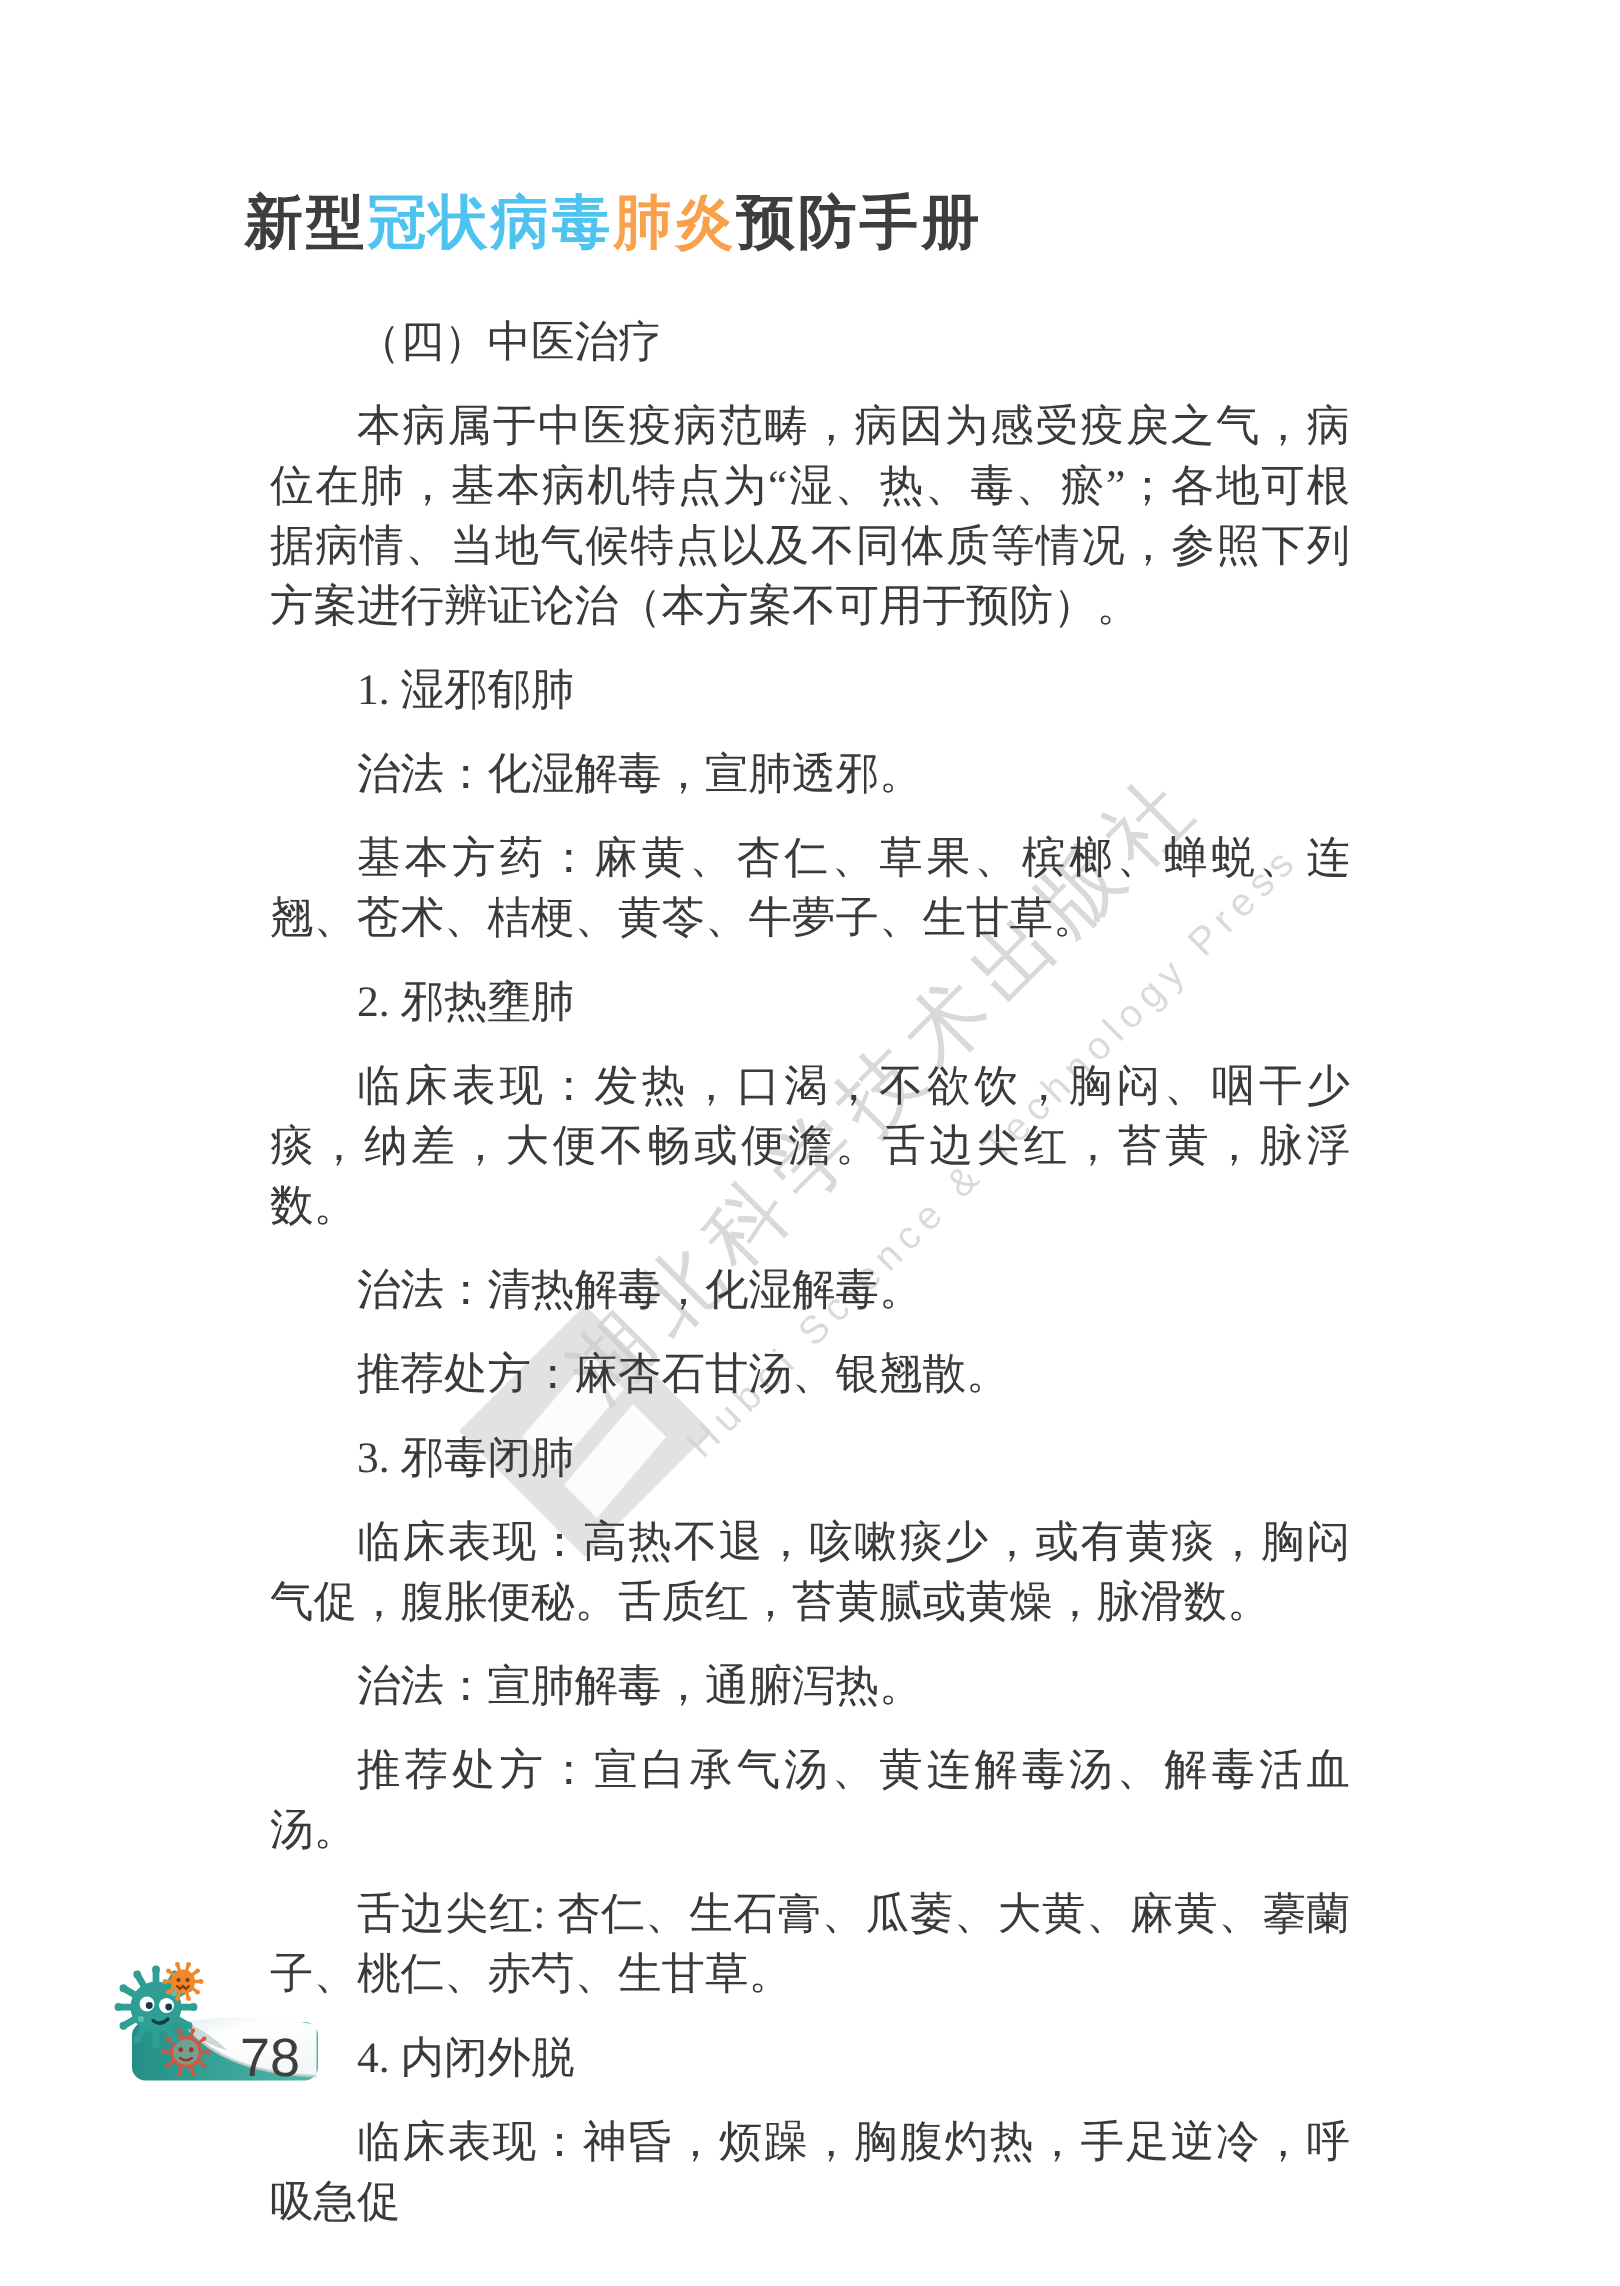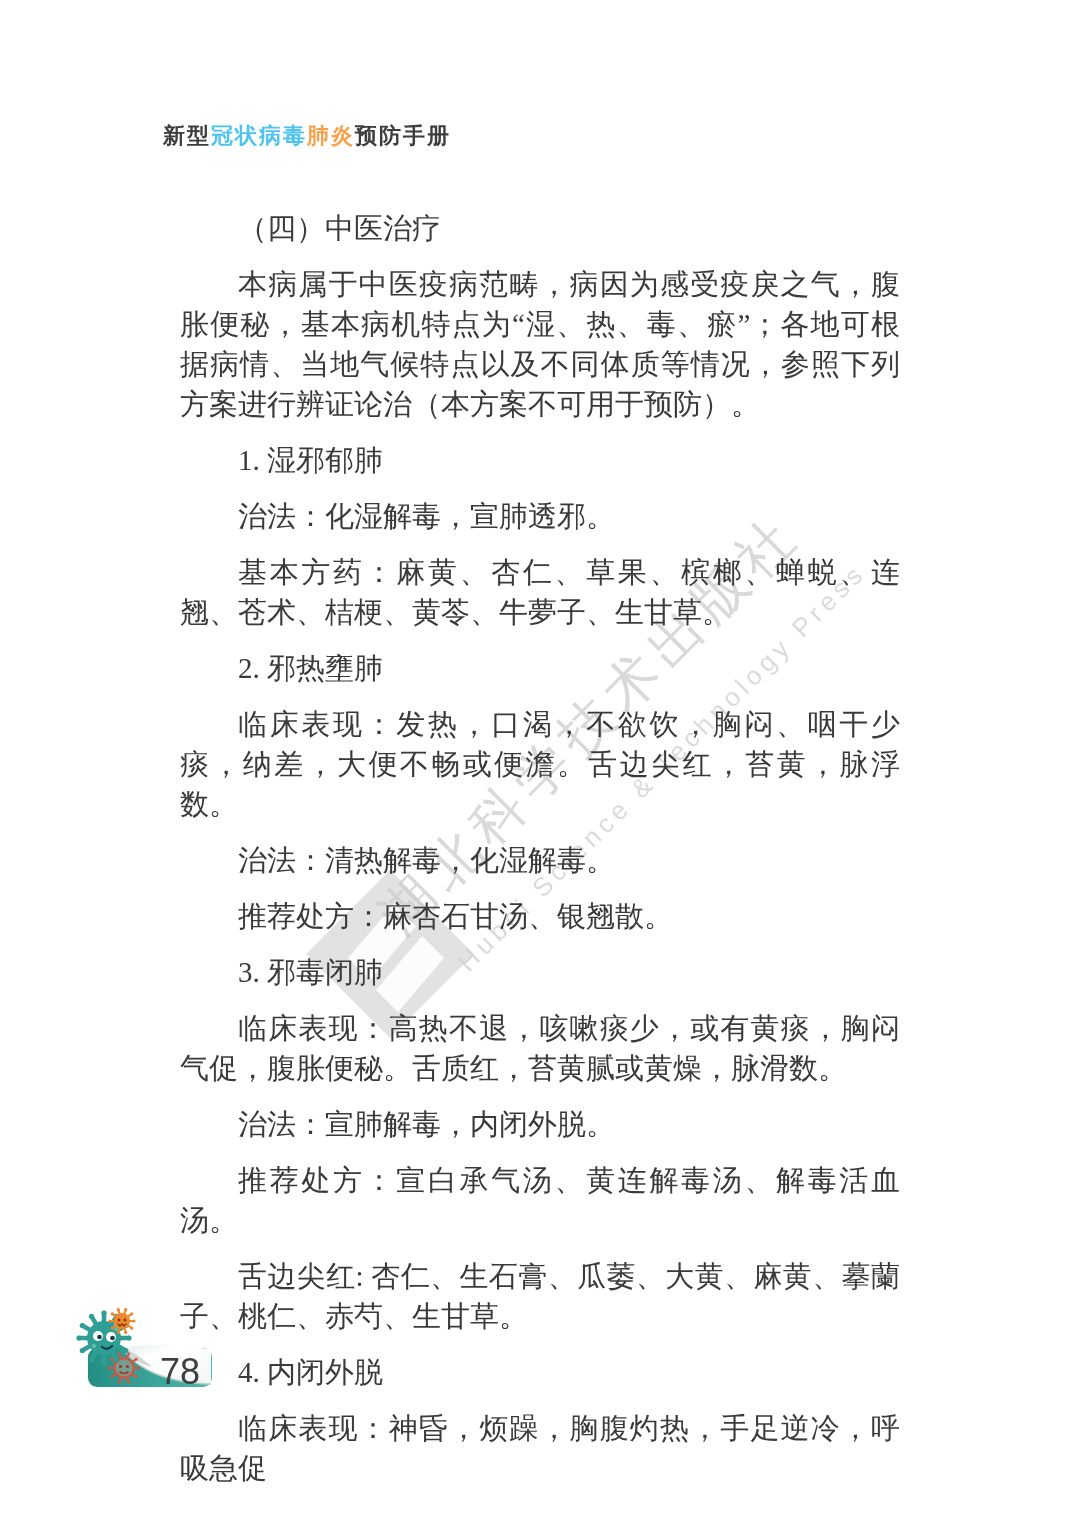--- a/index.html
+++ b/index.html
@@ -4,21 +4,21 @@
 <style>
   html,body{margin:0;padding:0;}
   body{
     width:1080px;height:1524px;position:relative;background:#ffffff;overflow:hidden;
     font-family:"Liberation Serif","DejaVu Serif",serif;
   }
   
   .page-header{
     position:absolute;left:163px;top:121px;
     font-family:"DejaVu Sans","Liberation Sans",sans-serif;
-    font-weight:bold;font-size:22px;letter-spacing:2px;white-space:nowrap;
+    font-weight:bold;font-size:39px;letter-spacing:2px;white-space:nowrap;
   }
   
   .watermark{position:absolute;inset:0;z-index:1;pointer-events:none;}
   .wm-cn{
     position:absolute;left:280px;top:688px;width:620px;text-align:center;
     transform:rotate(-45deg);transform-origin:center;
     font-size:54px;letter-spacing:9px;color:#cdcdcd;opacity:.75;white-space:nowrap;
     font-family:"Liberation Serif","DejaVu Serif",serif;
   }
   .wm-en{
@@ -51,31 +51,31 @@
   <div class="wm-cn">湖北科学技术出版社</div>
   <div class="wm-en">Hubei Science &amp; Technology Press</div>
 </div>
 
 <div class="page-header">
   <span style="color: rgb(61, 61, 61);">新型</span><span style="color: rgb(78, 195, 240);">冠状病毒</span><span style="color: rgb(249, 160, 74);">肺炎</span><span style="color: rgb(61, 61, 61);">预防手册</span>
 </div>
 
 <div class="content">
   <p>（四）中医治疗</p>
-  <p>本病属于中医疫病范畴，病因为感受疫戾之气，腹胀便秘，基本病机特点为“湿、热、毒、瘀”；各地可根据病情、当地气候特点以及不同体质等情况，参照下列方案进行辨证论治（本方案不可用于预防）。</p>
+  <p>本病属于中医疫病范畴，病因为感受疫戾之气，病位在肺，基本病机特点为“湿、热、毒、瘀”；各地可根据病情、当地气候特点以及不同体质等情况，参照下列方案进行辨证论治（本方案不可用于预防）。</p>
   <p>1. 湿邪郁肺</p>
   <p>治法：化湿解毒，宣肺透邪。</p>
   <p>基本方药：麻黄、杏仁、草果、槟榔、蝉蜕、连翘、苍术、桔梗、黄苓、牛夢子、生甘草。</p>
   <p>2. 邪热壅肺</p>
   <p>临床表现：发热，口渴，不欲饮，胸闷、咽干少痰，纳差，大便不畅或便澹。舌边尖红，苔黄，脉浮数。</p>
   <p>治法：清热解毒，化湿解毒。</p>
   <p>推荐处方：麻杏石甘汤、银翘散。</p>
   <p>3. 邪毒闭肺</p>
   <p>临床表现：高热不退，咳嗽痰少，或有黄痰，胸闷气促，腹胀便秘。舌质红，苔黄腻或黄燥，脉滑数。</p>
-  <p>治法：宣肺解毒，内闭外脱。</p>
+  <p>治法：宣肺解毒，通腑泻热。</p>
   <p>推荐处方：宣白承气汤、黄连解毒汤、解毒活血汤。</p>
   <p>舌边尖红: 杏仁、生石膏、瓜萎、大黄、麻黄、摹蘭子、桃仁、赤芍、生甘草。</p>
   <p>4. 内闭外脱</p>
   <p>临床表现：神昏，烦躁，胸腹灼热，手足逆冷，呼吸急促</p>
 </div>
 
 <svg class="footer-art" width="180" height="115" viewBox="0 0 180 115">
   <defs>
     <linearGradient id="bannerGrad" x1="0" y1="0" x2="1" y2="0">
       <stop offset="0" stop-color="#238e84"></stop>

